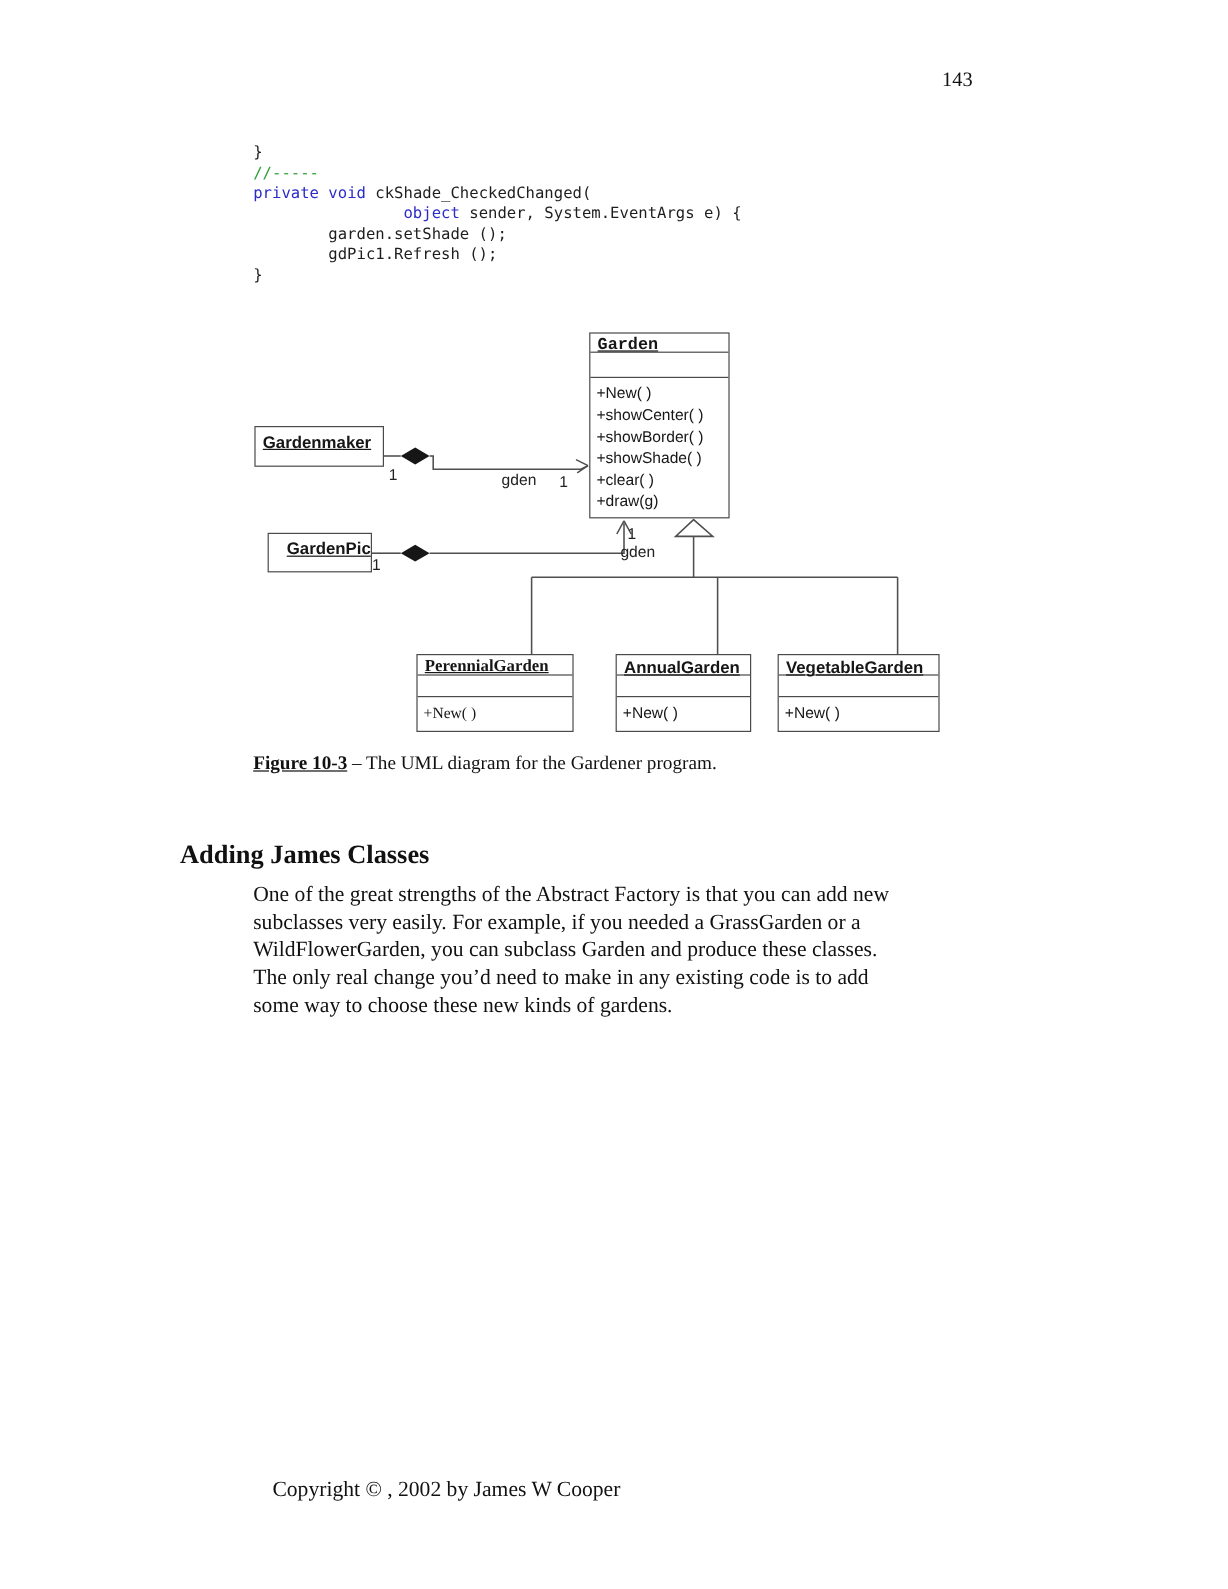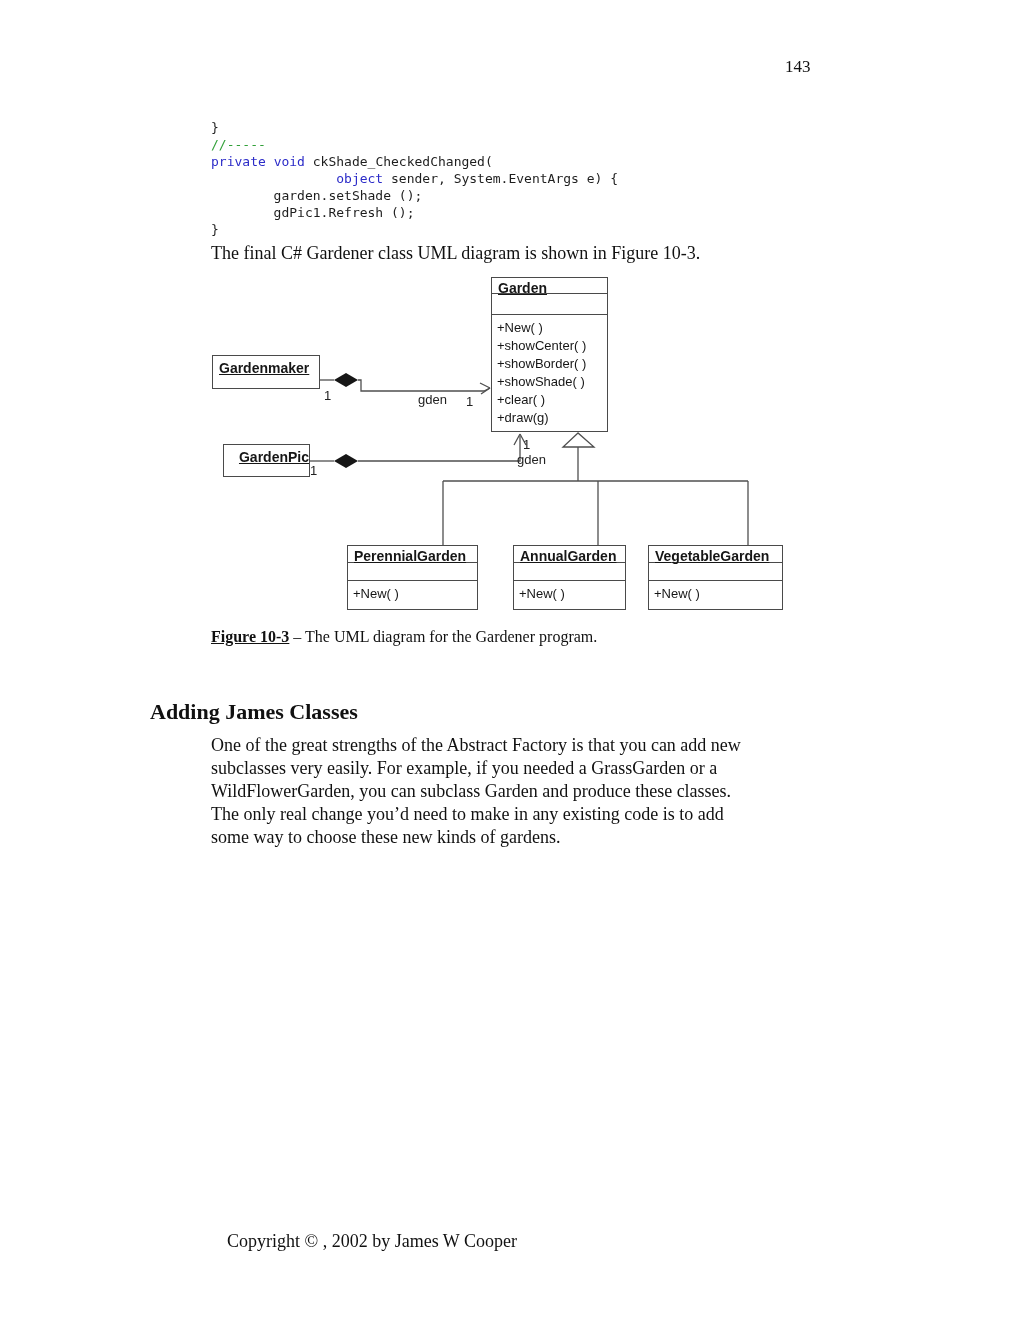--- a/index.html
+++ b/index.html
@@ -62,46 +62,45 @@
   <div class="abs code">
     <div class="code-line"><span>}</span></div>
     <div class="code-line"><span class="cmt">//-----</span></div>
     <div class="code-line"><span class="kw">private</span><span> </span><span class="kw">void</span><span> ckShade_CheckedChanged(</span></div>
     <div class="code-line"><span>                </span><span class="kw">object</span><span> sender, System.EventArgs e) {</span></div>
     <div class="code-line"><span>        garden.setShade ();</span></div>
     <div class="code-line"><span>        gdPic1.Refresh ();</span></div>
     <div class="code-line"><span>}</span></div>
   </div>
 
-  <div class="abs intro">The final C# Gardener class UML diagram is shown in Figure 10-3.</div>
 
   <div>
 
     <div class="uml-box with-sep" style="left:491px;top:277px;width:117px;height:155px;">
-      <div class="uml-title" style="height:16px;">Garden</div>
+      <div class="uml-title" style="height:16px;font-family:Liberation Mono, monospace;">Garden</div>
       <div class="uml-attrs" style="height:21px;"></div>
       <div class="uml-methods">
         <div class="uml-method">+New( )</div>
         <div class="uml-method">+showCenter( )</div>
         <div class="uml-method">+showBorder( )</div>
         <div class="uml-method">+showShade( )</div>
         <div class="uml-method">+clear( )</div>
         <div class="uml-method">+draw(g)</div>
       </div>
     </div>
 
     <div class="uml-box" style="left:212px;top:355px;width:108px;height:34px;">
       <div class="uml-title" style="padding-top:4px;">Gardenmaker</div>
     </div>
 
     <div class="uml-box" style="left:223px;top:444px;width:87px;height:33px;">
       <div class="uml-title" style="padding-top:4px;text-align:right;">GardenPic</div>
     </div>
 
-    <div class="uml-box with-sep" style="left:347px;top:545px;width:131px;height:65px;">
+    <div class="uml-box with-sep" style="left:347px;top:545px;width:131px;height:65px;font-family:Liberation Serif, serif;">
       <div class="uml-title" style="height:17px;">PerennialGarden</div>
       <div class="uml-attrs" style="height:18px;"></div>
       <div class="uml-methods">
         <div class="uml-method">+New( )</div>
       </div>
     </div>
 
     <div class="uml-box with-sep" style="left:513px;top:545px;width:113px;height:65px;">
       <div class="uml-title" style="height:17px;">AnnualGarden</div>
       <div class="uml-attrs" style="height:18px;"></div>

